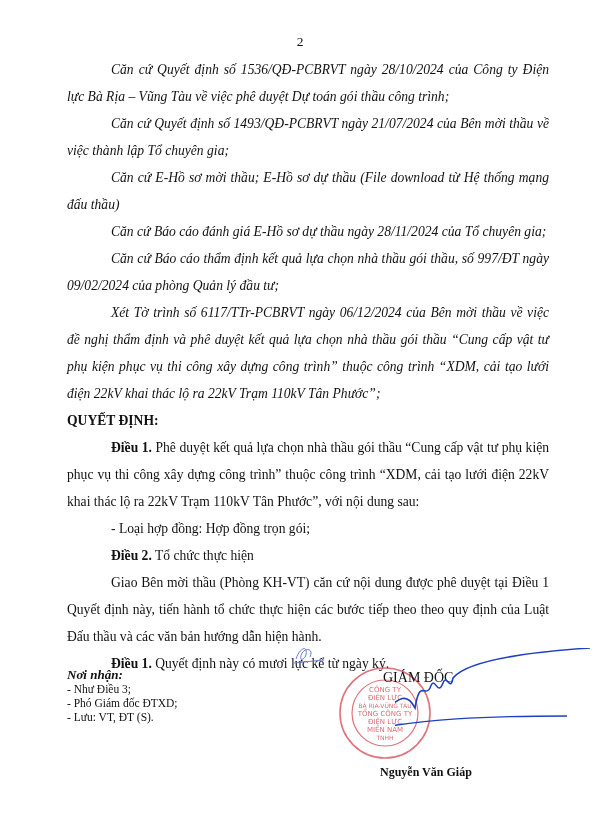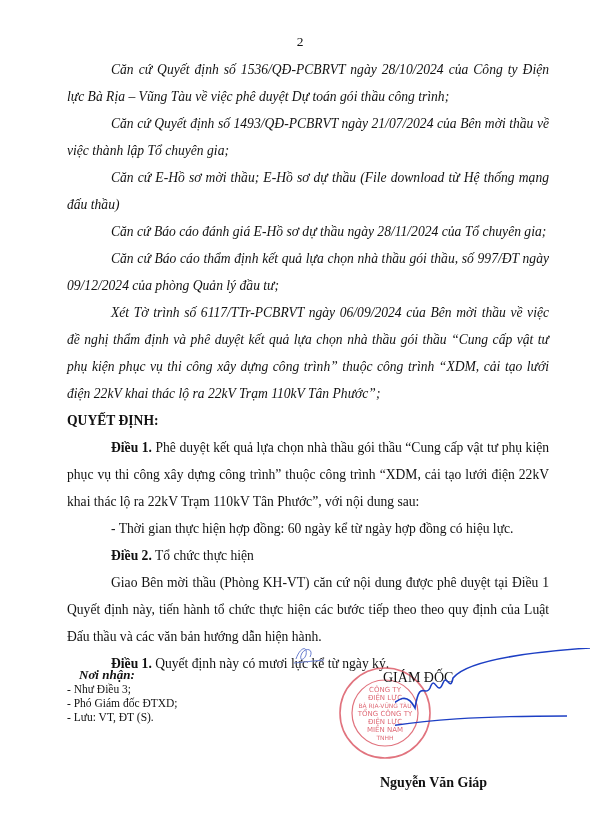--- a/index.html
+++ b/index.html
@@ -5,45 +5,45 @@
   html, body { margin: 0; padding: 0; background: #ffffff; }
   body { width: 600px; height: 834px; position: relative; overflow: hidden;
          font-family: "Liberation Serif", "DejaVu Serif", serif; color: #111; }
   .page-num { position: absolute; top: 34px; left: 0; width: 600px; text-align: center; font-size: 13.5px; }
   .body-text { position: absolute; top: 56px; left: 67px; width: 482px; font-size: 13.6px; line-height: 27px; text-align: justify; }
   .p { margin: 0; text-indent: 44px; }
   .it { font-style: italic; }
   .b { font-weight: bold; }
   .heading { text-align: left; font-weight: bold; text-indent: 0; margin: 0; }
   .recipients { position: absolute; top: 668px; left: 67px; font-size: 11.5px; line-height: 14px; }
-  .recipients .title { font-style: italic; font-weight: bold; font-size: 13px; margin-left: 12px; }
+  .recipients .title { font-style: italic; font-weight: bold; font-size: 13px; }
   .signature { position: absolute; top: 670px; left: 360px; width: 200px; }
   .sig-title { position: absolute; left: 23px; top: 0; font-weight: normal; font-size: 14px; }
-  .sig-name { position: absolute; left: 20px; top: 105px; font-weight: bold; font-size: 14px; white-space: nowrap; }
+  .sig-name { position: absolute; left: 20px; top: 95px; font-weight: bold; font-size: 12px; white-space: nowrap; }
   .stamp { position: absolute; left: -22px; top: -4px; width: 94px; height: 94px; }
   .scribble { position: absolute; left: 290px; top: 643px; }
   .sig-stroke { position: absolute; left: 395px; top: 648px; }
 </style>
 </head>
 <body>
 
 <div class="page-num">2</div>
 
 <div class="body-text">
   <p class="p it">Căn cứ Quyết định số 1536/QĐ-PCBRVT ngày 28/10/2024 của Công ty Điện lực Bà Rịa – Vũng Tàu về việc phê duyệt Dự toán gói thầu công trình;</p>
   <p class="p it">Căn cứ Quyết định số 1493/QĐ-PCBRVT ngày 21/07/2024 của Bên mời thầu về việc thành lập Tổ chuyên gia;</p>
   <p class="p it">Căn cứ E-Hồ sơ mời thầu; E-Hồ sơ dự thầu (File download từ Hệ thống mạng đấu thầu)</p>
   <p class="p it">Căn cứ Báo cáo đánh giá E-Hồ sơ dự thầu ngày 28/11/2024 của Tổ chuyên gia;</p>
-  <p class="p it">Căn cứ Báo cáo thẩm định kết quả lựa chọn nhà thầu gói thầu, số 997/ĐT ngày 09/12/2024 của phòng Quản lý đầu tư;</p>
-  <p class="p it">Xét Tờ trình số 6117/TTr-PCBRVT ngày 06/09/2024 của Bên mời thầu về việc đề nghị thẩm định và phê duyệt kết quả lựa chọn nhà thầu gói thầu “Cung cấp vật tư phụ kiện phục vụ thi công xây dựng công trình” thuộc công trình “XDM, cải tạo lưới điện 22kV khai thác lộ ra 22kV Trạm 110kV Tân Phước”;</p>
+  <p class="p it">Căn cứ Báo cáo thẩm định kết quả lựa chọn nhà thầu gói thầu, số 997/ĐT ngày 09/02/2024 của phòng Quản lý đầu tư;</p>
+  <p class="p it">Xét Tờ trình số 6117/TTr-PCBRVT ngày 06/12/2024 của Bên mời thầu về việc đề nghị thẩm định và phê duyệt kết quả lựa chọn nhà thầu gói thầu “Cung cấp vật tư phụ kiện phục vụ thi công xây dựng công trình” thuộc công trình “XDM, cải tạo lưới điện 22kV khai thác lộ ra 22kV Trạm 110kV Tân Phước”;</p>
 
   <p class="heading">QUYẾT ĐỊNH:</p>
 
   <p class="p"><span class="b">Điều 1.</span><span> Phê duyệt kết quả lựa chọn nhà thầu gói thầu “Cung cấp vật tư phụ kiện phục vụ thi công xây dựng công trình” thuộc công trình “XDM, cải tạo lưới điện 22kV khai thác lộ ra 22kV Trạm 110kV Tân Phước”, với nội dung sau:</span></p>
-  <p class="p">- Thời gian thực hiện hợp đồng: 60 ngày kể từ ngày hợp đồng có hiệu lực.</p>
+  <p class="p">- Loại hợp đồng: Hợp đồng trọn gói;</p>
 
   <p class="p"><span class="b">Điều 2.</span><span> Tổ chức thực hiện</span></p>
   <p class="p">Giao Bên mời thầu (Phòng KH-VT) căn cứ nội dung được phê duyệt tại Điều 1 Quyết định này, tiến hành tổ chức thực hiện các bước tiếp theo theo quy định của Luật Đấu thầu và các văn bản hướng dẫn hiện hành.</p>
 
   <p class="p"><span class="b">Điều 1.</span><span> Quyết định này có mươi lực kể từ ngày ký.</span></p>
 </div>
 
 <svg class="scribble" width="40" height="24" viewBox="0 0 40 24">
   <path d="M6 16 C10 4, 18 2, 16 12 C14 18, 8 18, 12 10 C16 4, 24 6, 20 14 M4 20 L34 17" stroke="#6b7fd0" stroke-width="1" fill="none"></path>
 </svg>

